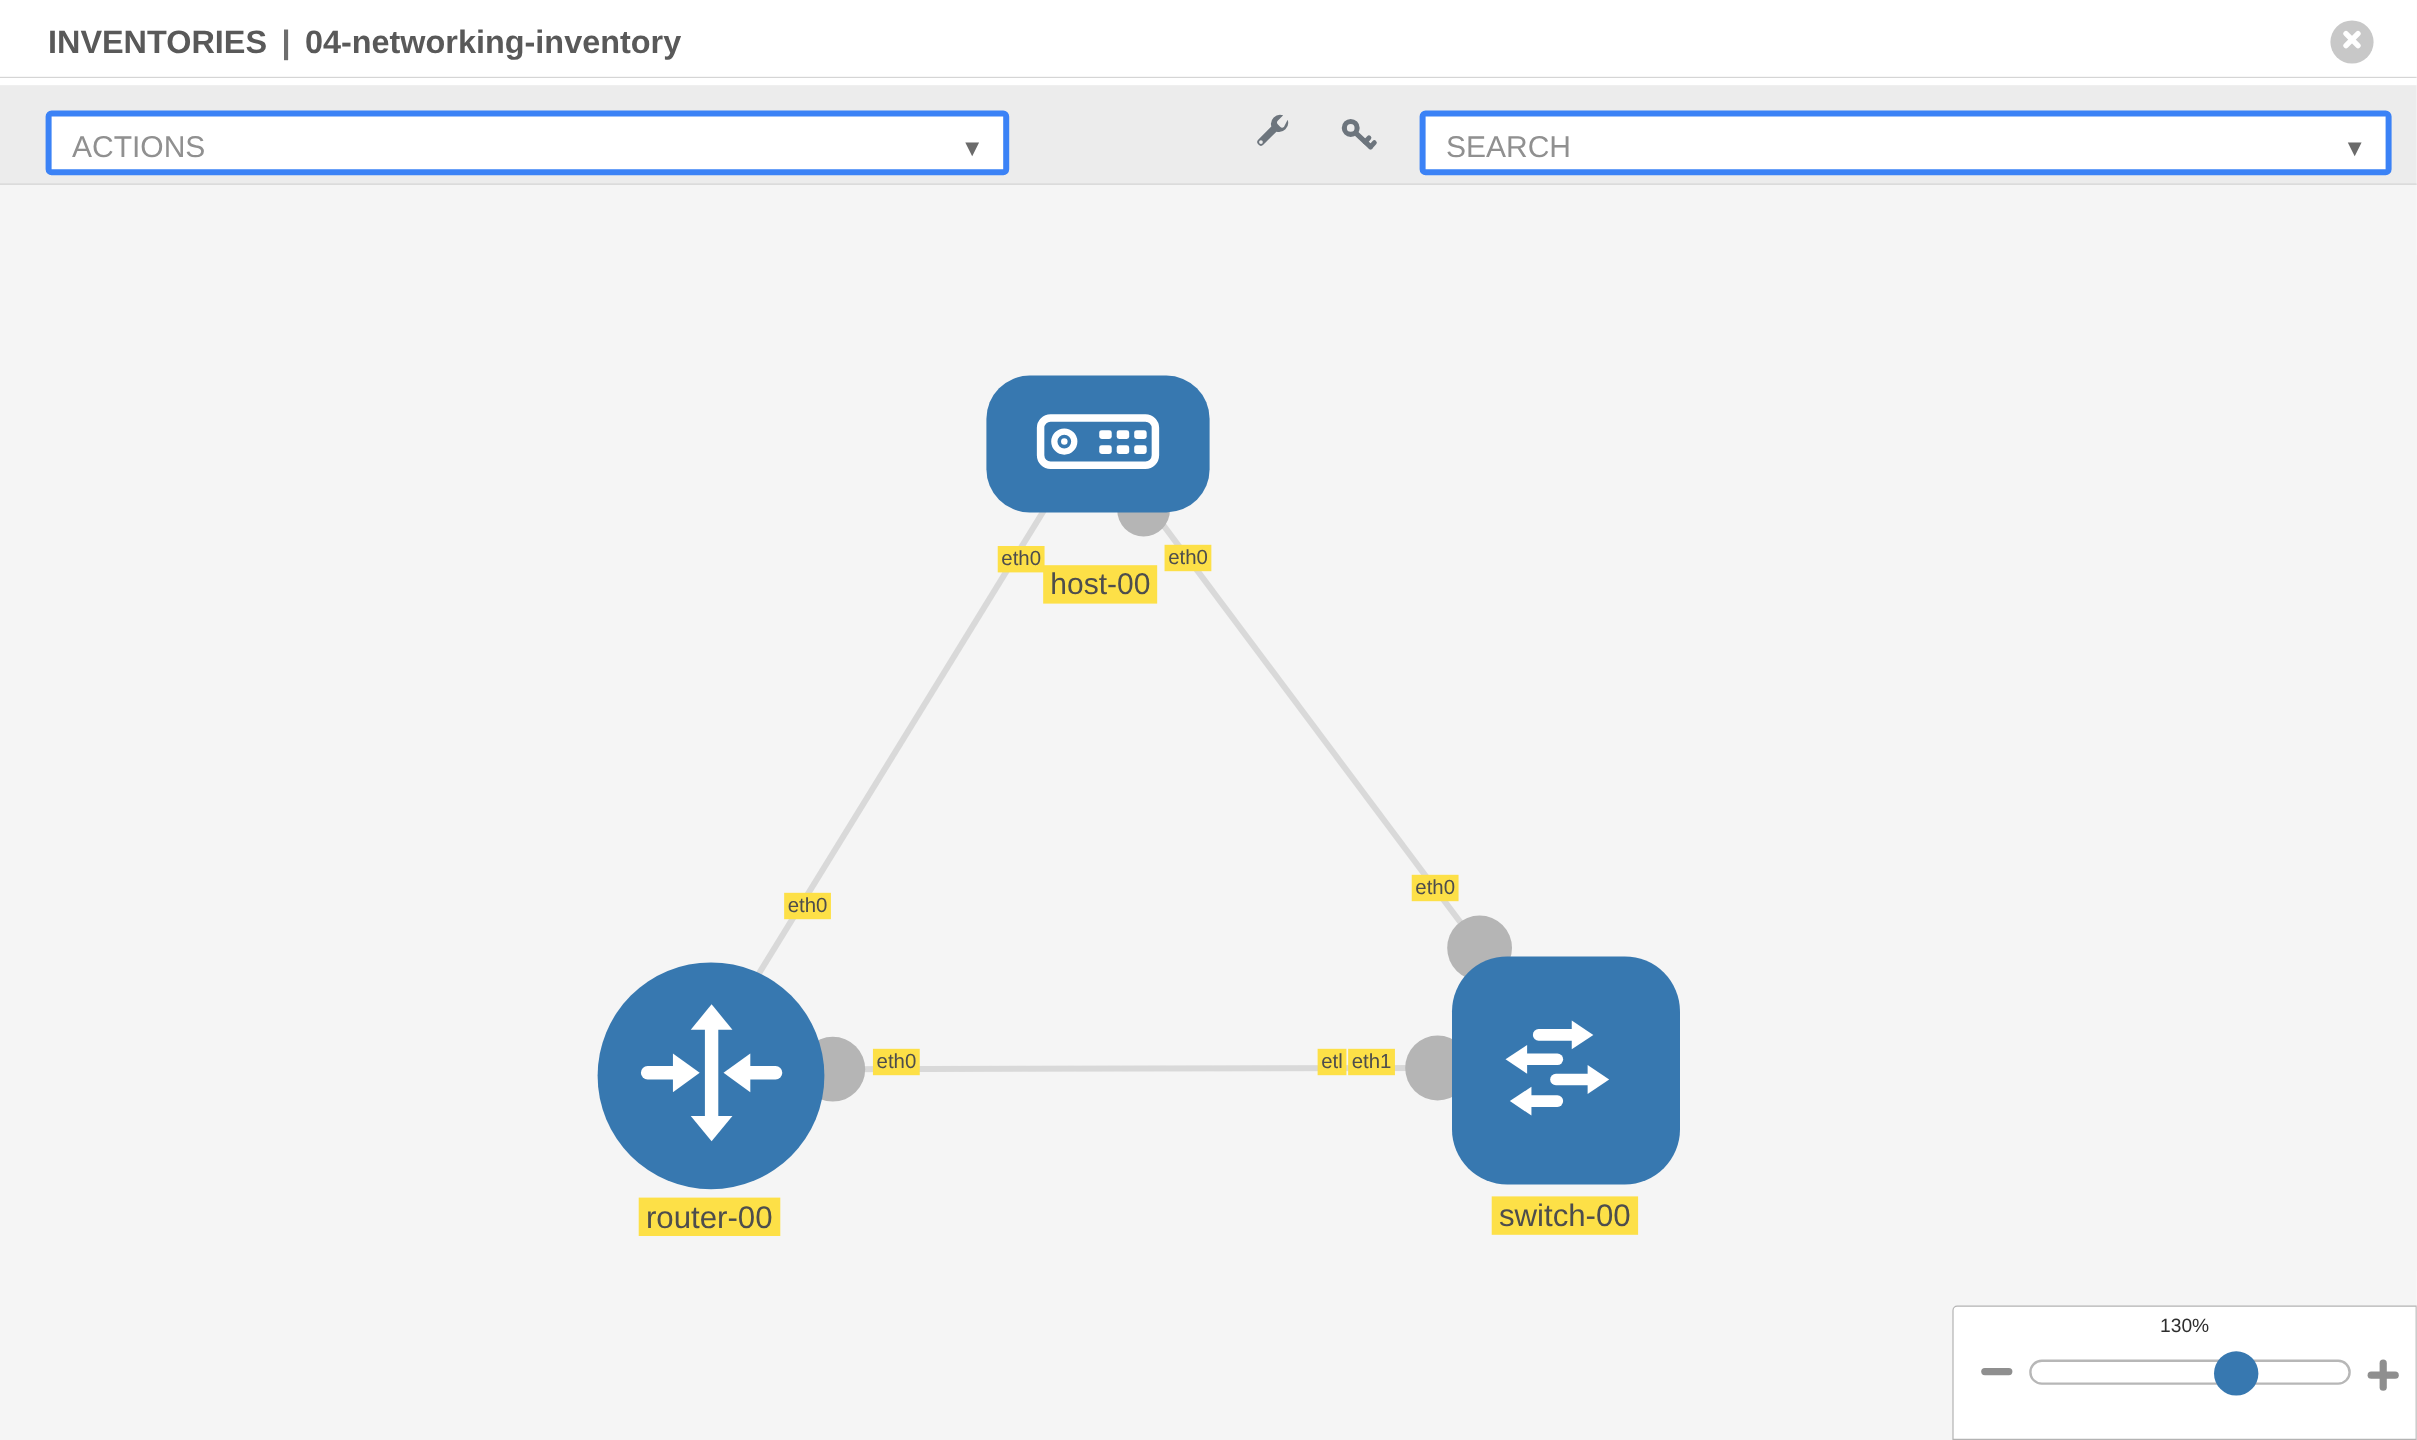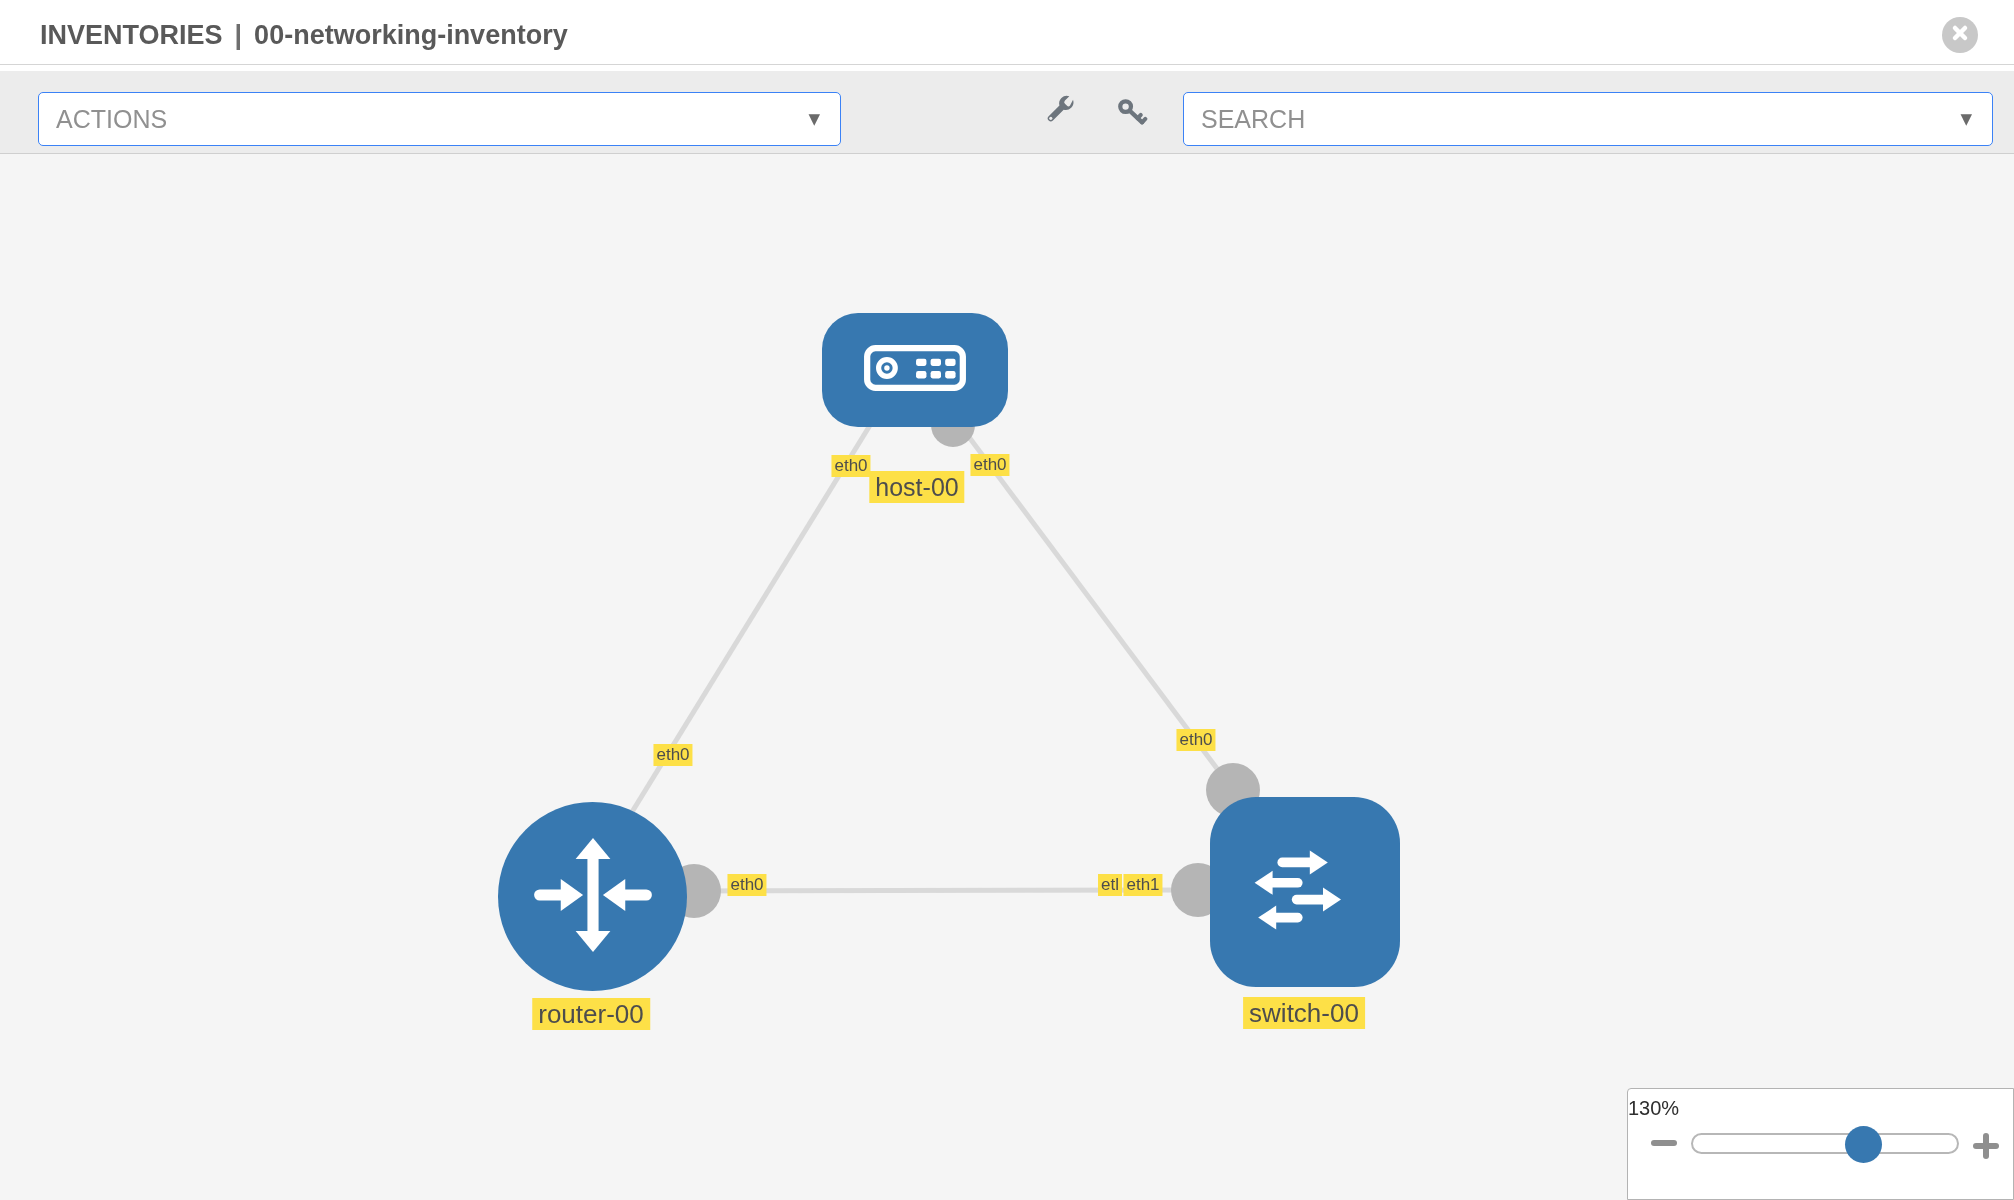--- a/index.html
+++ b/index.html
@@ -13,21 +13,21 @@
            font-size:27px; font-weight:bold; color:#595959; }
   .title .sep { margin:0 12px; color:#6e6e6e; font-weight:bold; }
   .close-btn { position:absolute; right:36px; top:17px; width:36px; height:36px;
                border-radius:50%; background:#c8c8c8; display:flex; align-items:center;
                justify-content:center; cursor:pointer; }
 
   
   .toolbar { position:absolute; top:71px; left:0; width:2014px; height:83px;
              background:#ececec; border-bottom:1px solid #cfcfcf; }
   .combo { position:absolute; top:21px; height:54px; background:#fff;
-           border:1px solid #3b82f6; border-radius:5px; }
+           border:5px solid #3b82f6; border-radius:5px; }
   .combo .combo-label { position:absolute; left:17px; top:0; height:52px; display:flex;
                         align-items:center; font-size:25px; color:#909090; }
   .combo .caret { position:absolute; right:20px; top:0; height:52px; display:flex;
                   align-items:center; font-family:"DejaVu Sans", sans-serif;
                   font-size:15px; color:#6b6b6b; }
   .combo-actions { left:38px; width:803px; }
   .combo-search  { left:1183px; width:810px; }
   .icon-btn { position:absolute; width:40px; height:40px; display:flex; align-items:center;
               justify-content:center; cursor:pointer; }
   .btn-wrench { left:1040px; top:22px; }
@@ -43,42 +43,42 @@
   .node-router { left:498px;  top:648px; width:189px; height:189px; border-radius:50%; }
   .node-switch { left:1210px; top:643px; width:190px; height:190px; border-radius:46px; }
   .chip { position:absolute; z-index:3; background:#fde047; color:#4d4d4d;
           font-size:17px; line-height:22px; padding:0 3px; white-space:nowrap;
           transform:translate(-50%,-50%); }
   .node-label { font-size:26px; line-height:32px; padding:0 6px; }
 
   
   .zoom-panel { position:absolute; left:1627px; top:1088px; right:0; bottom:0;
                 background:#fff; border:1px solid #b3b3b3; border-radius:4px 0 0 0; z-index:10; }
-  .zoom-level { position:absolute; top:8px; left:0; width:100%; 
-                font-size:20px; color:#2e2e2e; }
+  .zoom-level { position:absolute; top:8px; left:0; width:100%; text-align:center;
+                font-size:16px; color:#2e2e2e; }
   .zoom-minus { position:absolute; left:23px; top:51px; width:26px; height:6px;
                 border-radius:3px; background:#8f8f8f; cursor:pointer; }
   .zoom-plus { position:absolute; left:345px; top:44px; width:26px; height:26px; cursor:pointer; }
   .zoom-plus .h { position:absolute; left:0; top:10px; width:26px; height:6px;
                   border-radius:3px; background:#8f8f8f; }
   .zoom-plus .v { position:absolute; left:10px; top:0; width:6px; height:26px;
                   border-radius:3px; background:#8f8f8f; }
   .zoom-track { position:absolute; left:63px; top:44px; width:268px; height:21px;
                 background:#fff; border:2px solid #b7b7b7; border-radius:12px; cursor:pointer; }
   .zoom-handle { position:absolute; left:217px; top:37px; width:37px; height:37px;
                  border-radius:50%; background:#3778b0; cursor:pointer; }
 </style>
 </head>
 <body>
 
 <div class="header">
   <div class="title">
     <span>INVENTORIES</span>
     <span class="sep">|</span>
-    <span>00-networking-inventory</span>
+    <span>04-networking-inventory</span>
   </div>
   <div class="close-btn">
     <span>
       <svg width="20" height="20" viewBox="0 0 20 20">
         <line x1="5" y1="5" x2="15" y2="15" stroke="#fff" stroke-width="4.5" stroke-linecap="round"></line>
         <line x1="15" y1="5" x2="5" y2="15" stroke="#fff" stroke-width="4.5" stroke-linecap="round"></line>
       </svg>
     </span>
   </div>
 </div>

